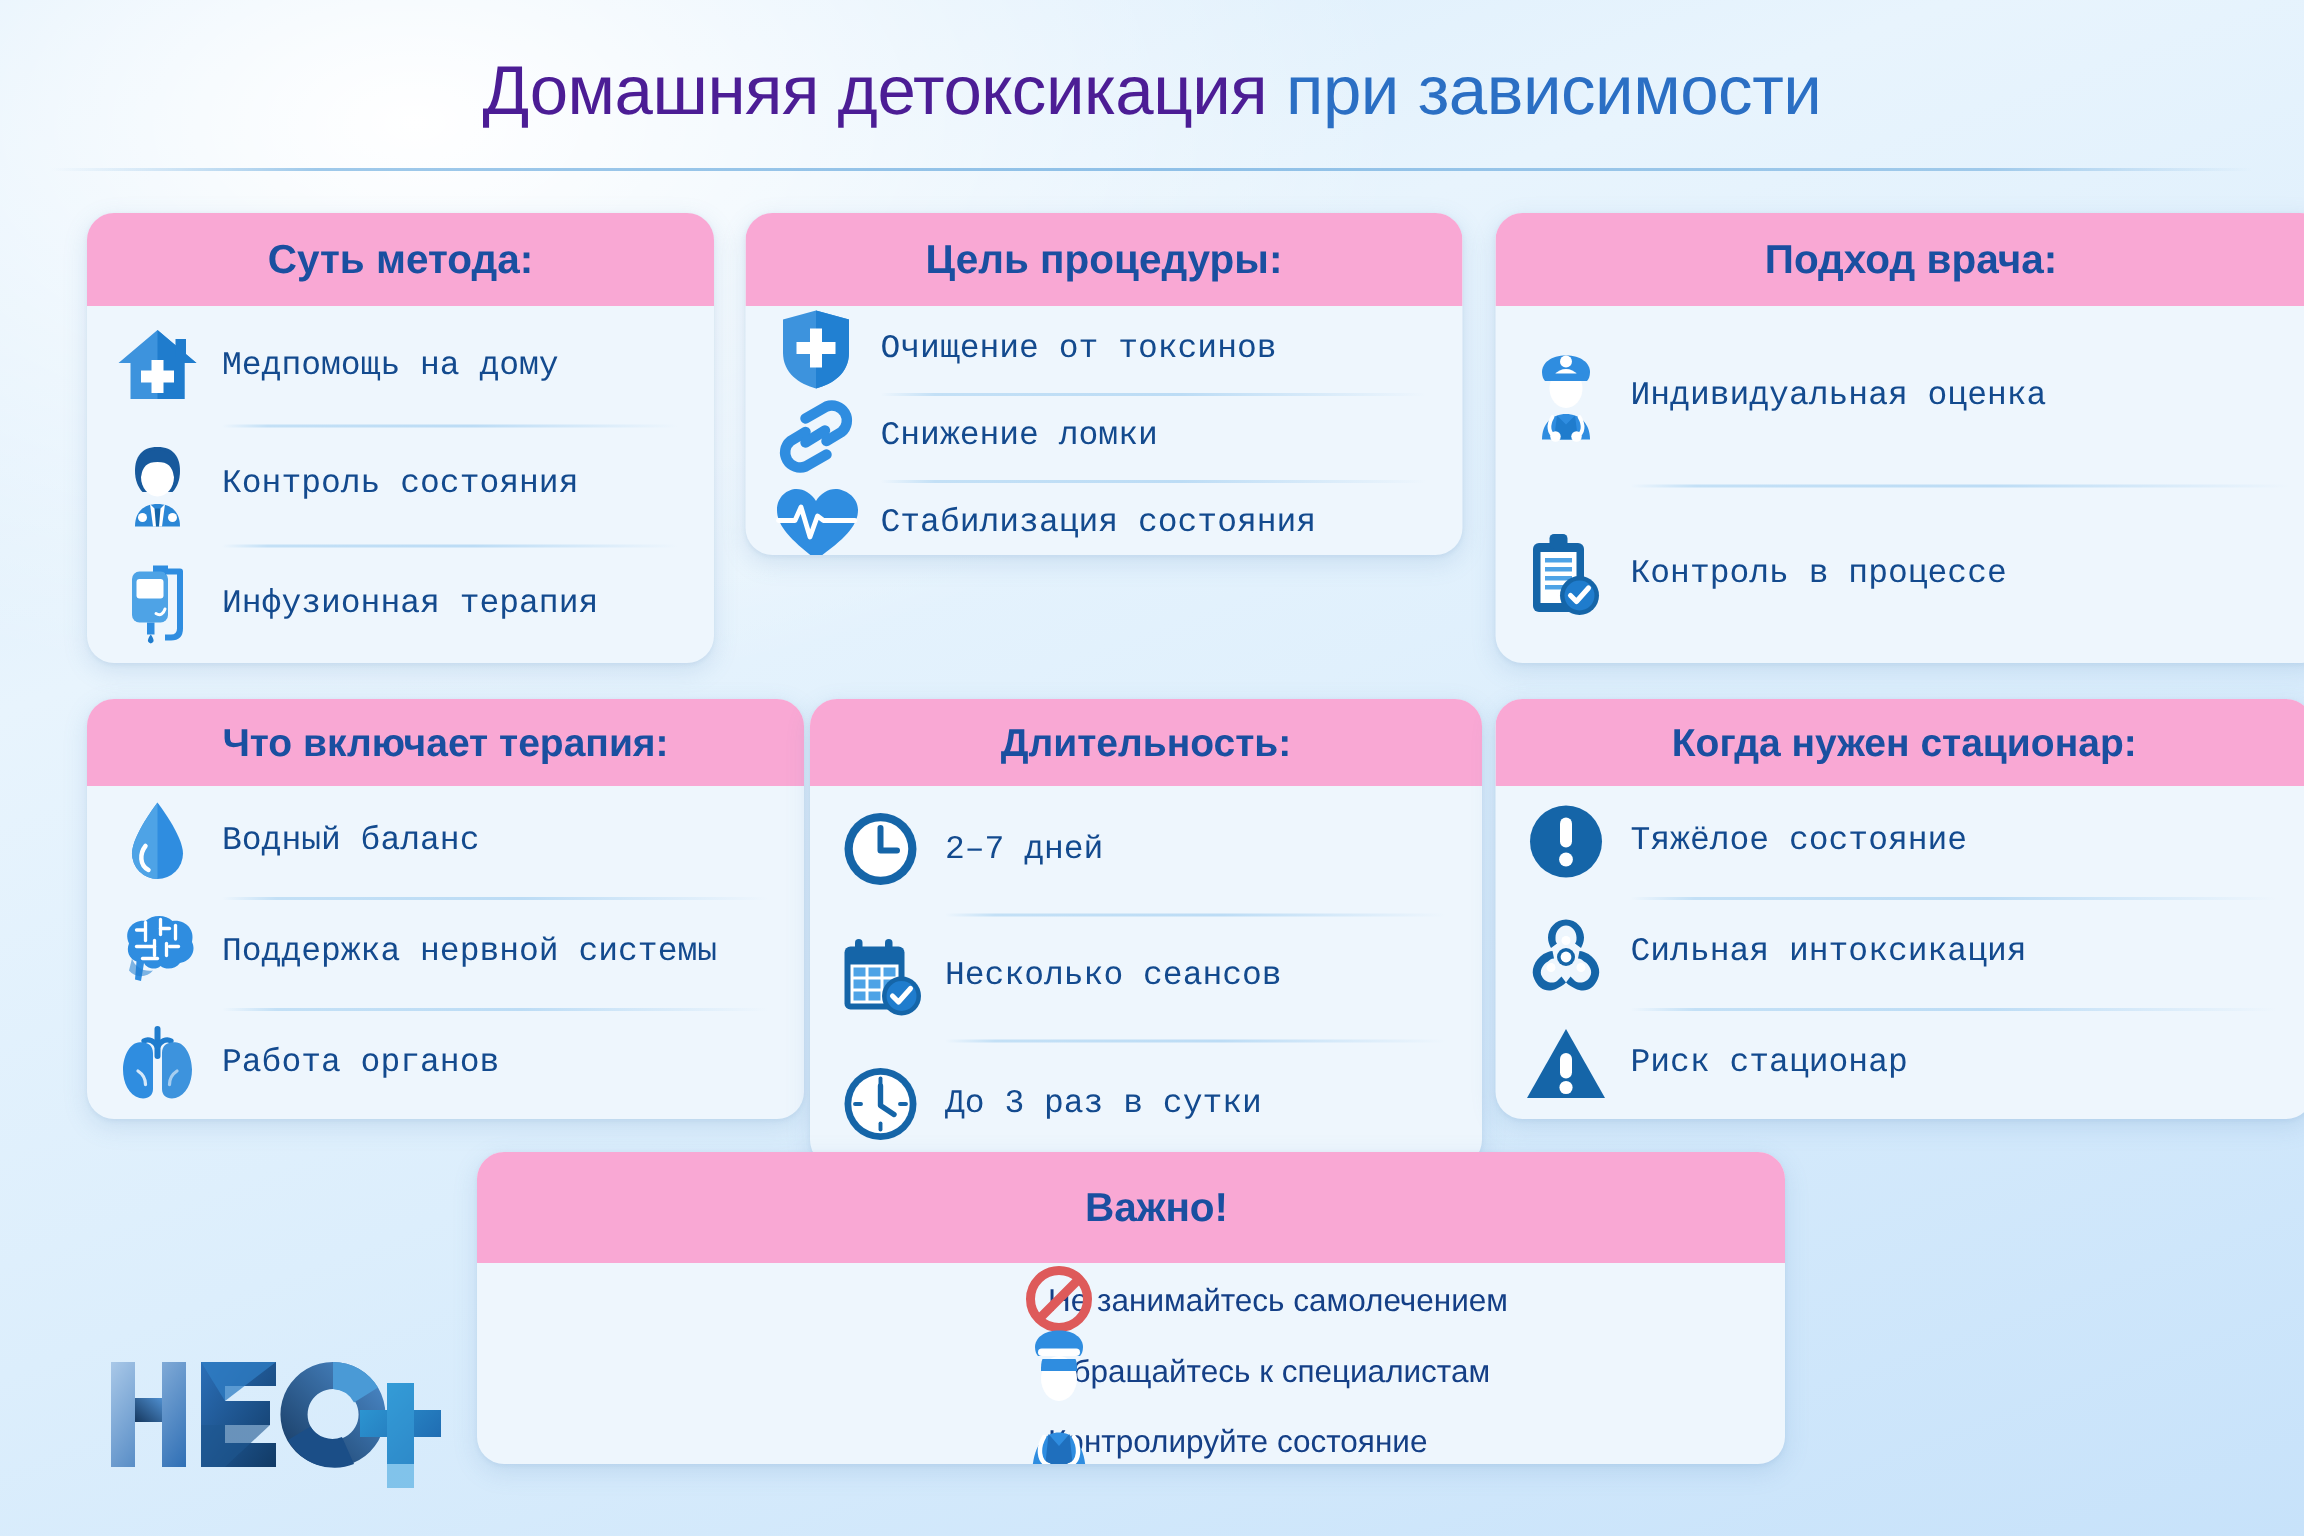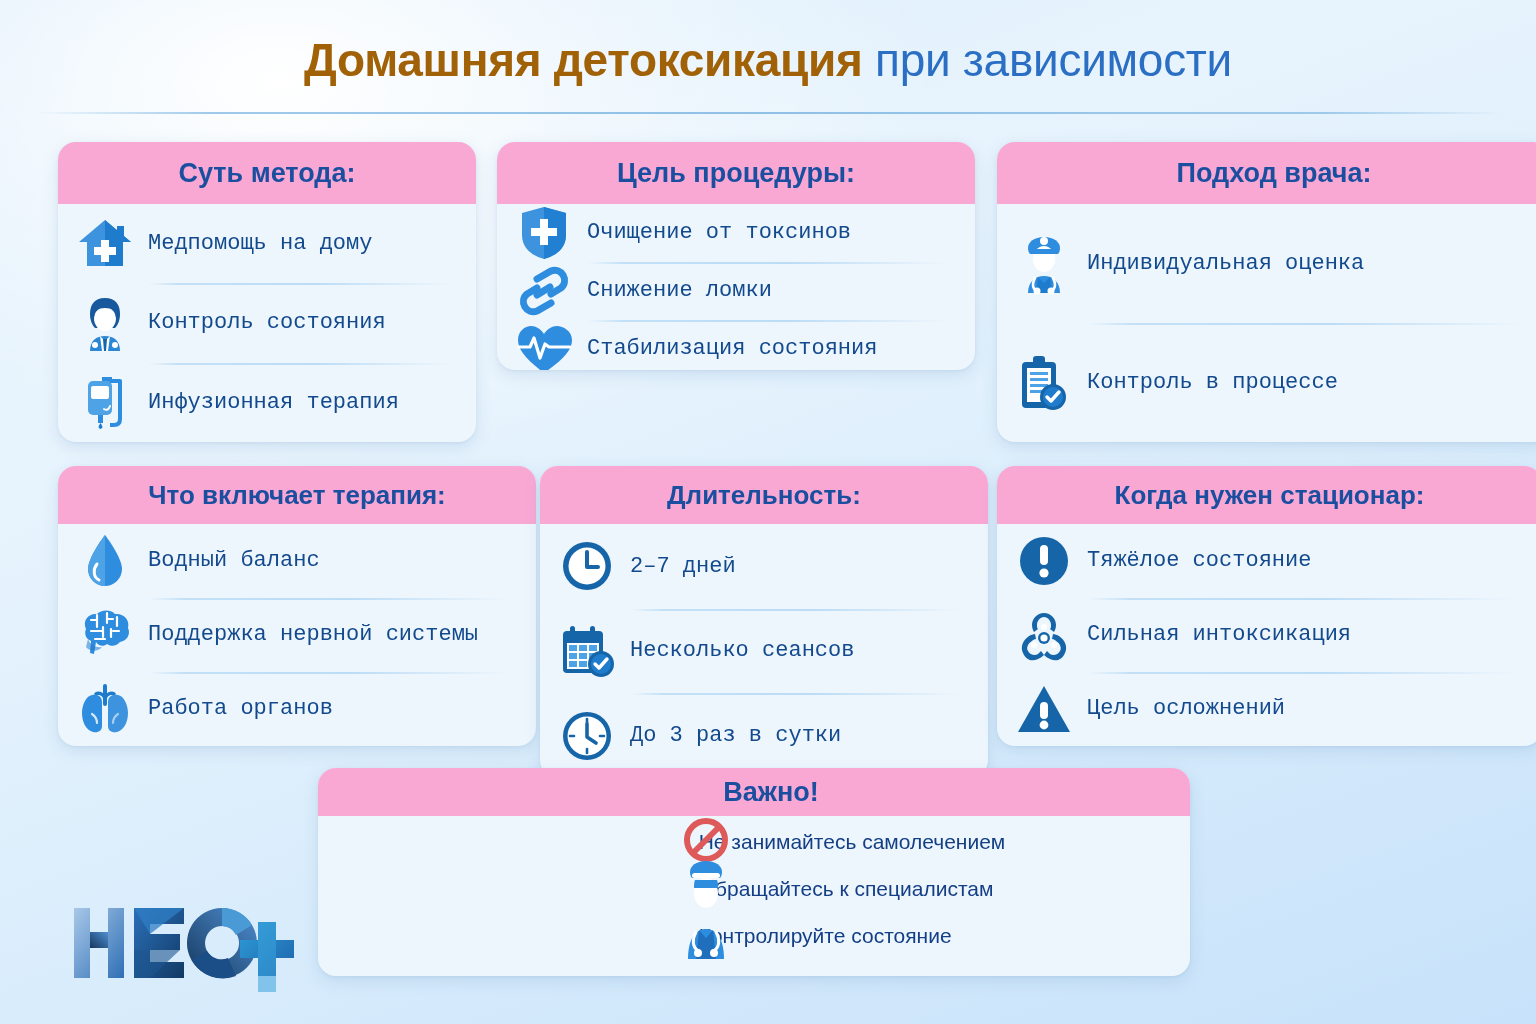--- a/index.html
+++ b/index.html
@@ -20,22 +20,22 @@
     position: absolute; top: 36px; left: 0; width: 1536px;
     text-align: center;
   }
   .title {
     font-size: 46px;
     letter-spacing: -0.3px;
     line-height: 1.05;
     white-space: nowrap;
   }
   .title .strong {
-    font-weight: bold;
-    color: #a16207;
+    font-weight: normal;
+    color: #4c1d95;
   }
   .title .light {
     font-weight: normal;
     color: #2b6fc4;
   }
   .title-rule {
     position: absolute;
     top: 112px; left: 34px; width: 1468px; height: 2px;
     background: linear-gradient(90deg, rgba(150,195,235,0) 0%, #9fc9ea 12%, #8fc0e7 50%, #9fc9ea 88%, rgba(150,195,235,0) 100%);
     border-radius: 2px;
@@ -112,21 +112,21 @@
   #card-inpatient .card-head { height: 58px; font-size: 26px; }
   #card-therapy   .card-body,
   #card-duration  .card-body,
   #card-inpatient .card-body { height: calc(100% - 58px); }
 
   #card-therapy .row-label,
   #card-duration .row-label,
   #card-inpatient .row-label { font-size: 22px; }
 
   
-  #card-important .card-head { height: 48px; font-size: 27px; padding-left: 34px; }
+  #card-important .card-head { height: 74px; font-size: 27px; padding-left: 34px; }
   #card-important .card-body {
     height: calc(100% - 60px);
     padding: 4px 0 6px 0;
     align-items: center;
     justify-content: center;
   }
   .imp-list {
     position: relative;
     display: flex; flex-direction: column;
     justify-content: center;
@@ -456,21 +456,21 @@
       </div>
 
       <div class="row">
         <div class="row-icon">
           <svg width="54" height="50" viewBox="0 0 54 50">
             <path d="M27 2 L53 48 H1 Z" fill="#1565a8"></path>
             <rect x="23" y="18" width="8" height="17" rx="4" fill="#ffffff"></rect>
             <circle cx="27" cy="41" r="4.4" fill="#ffffff"></circle>
           </svg>
         </div>
-        <div class="row-label">Цель осложнений</div>
+        <div class="row-label">Риск стационар</div>
       </div>
 
     </div>
   </div>
 
   <div class="card" id="card-important">
     <div class="card-head">Важно!</div>
     <div class="card-body">
       <div class="imp-list">
 

